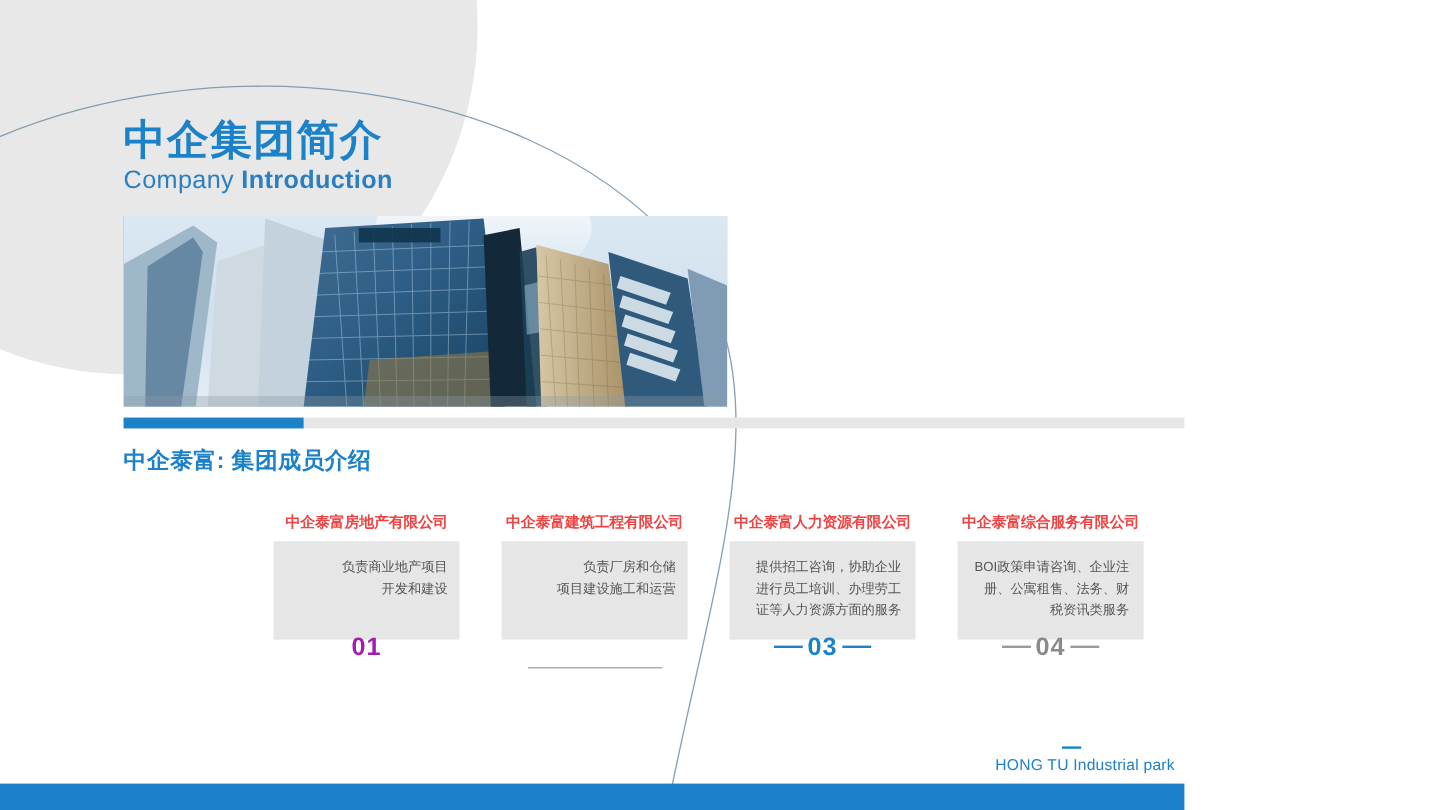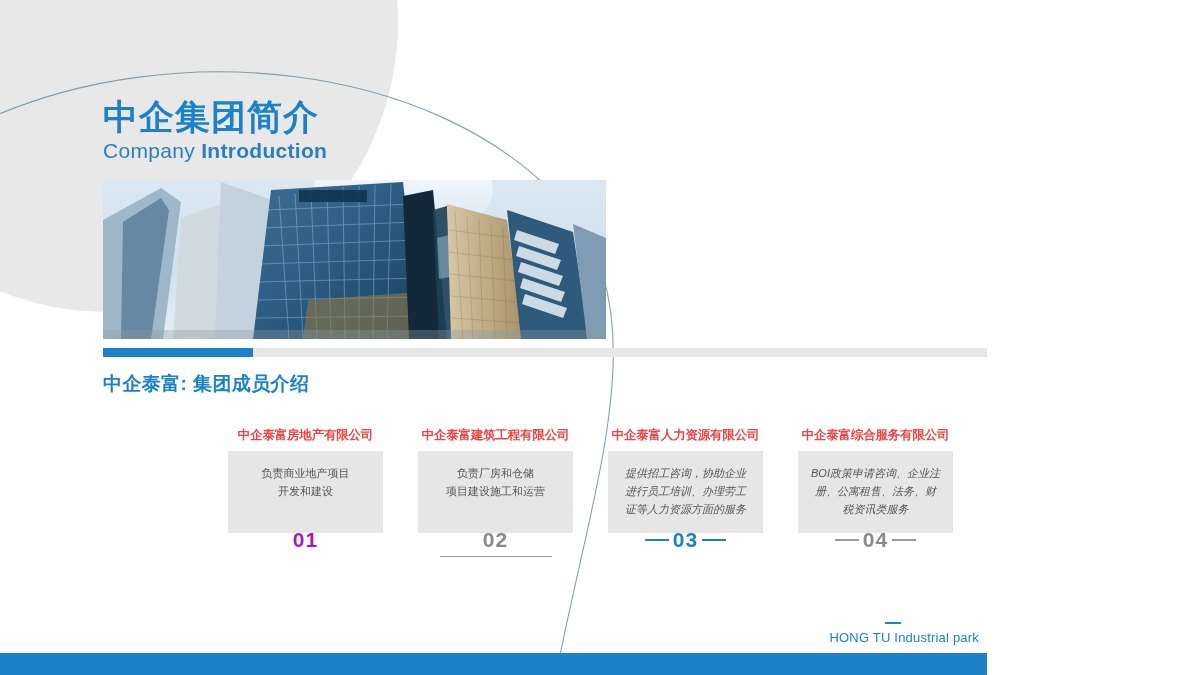--- a/index.html
+++ b/index.html
@@ -150,26 +150,25 @@
     background: #e6e6e6;
     height: 82px;
     box-sizing: border-box;
     padding: 13px 10px 0 10px;
     position: relative;
   }
   .card-desc {
     font-size: 11px;
     line-height: 18px;
     color: #555555;
-    text-align: center;
+    text-align: right;
   }
   .card-desc.left {
-    text-align: center;
+    text-align: right;
     padding: 0 2px;
-    font-style: italic;
   }
   .card-num {
     position: absolute;
     left: 0;
     right: 0;
     bottom: -19px;
     text-align: center;
     font-size: 21px;
     font-weight: bold;
     letter-spacing: 1px;
@@ -328,23 +327,20 @@
         <div class="card-num" style="color: #a21caf;">
           <span class="rule hidden" style="background: rgb(27, 129, 200);"></span><span>01</span><span class="rule hidden" style="background: rgb(27, 129, 200);"></span>
         </div>
       </div>
     </div>
 
     <div class="card">
       <div class="card-title">中企泰富建筑工程有限公司</div>
       <div class="card-body">
         <div class="card-desc">负责厂房和仓储<br>项目建设施工和运营</div>
-        <div class="card-num" style="color: rgb(138, 138, 138);">
-          <span class="rule hidden" style="background: rgb(138, 138, 138);"></span><span>02</span><span class="rule hidden" style="background: rgb(138, 138, 138);"></span>
-        </div>
         <div class="card-underline" style="background: rgb(154, 154, 154);"></div>
       </div>
     </div>
 
     <div class="card">
       <div class="card-title">中企泰富人力资源有限公司</div>
       <div class="card-body">
         <div class="card-desc left">提供招工咨询，协助企业进行员工培训、办理劳工证等人力资源方面的服务</div>
         <div class="card-num" style="color: rgb(27, 129, 200);">
           <span class="rule" style="background: rgb(27, 129, 200);"></span><span>03</span><span class="rule" style="background: rgb(27, 129, 200);"></span>

